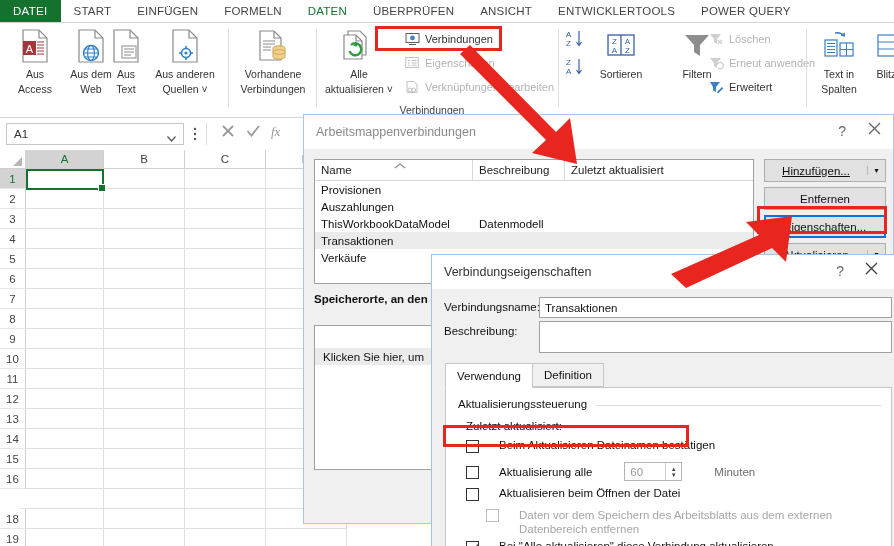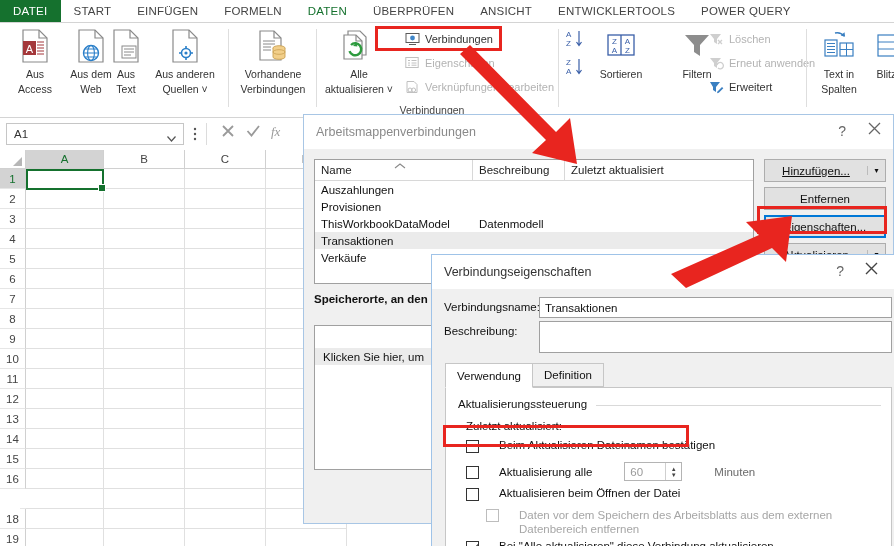--- a/index.html
+++ b/index.html
@@ -619,26 +619,26 @@
           <div class="lb-col" style="width:92px;">Beschreibung</div>
           <div class="lb-col" style="width:188px; border-right:0;">Zuletzt aktualisiert</div>
           <span class="sortmark">
             <svg width="14" height="8" viewBox="0 0 14 8" style="position:absolute;top:6px;left:0">
                 <path d="M2 6 L7 2 L12 6" fill="none" stroke="#8a8a8a" stroke-width="1.1"></path>
               </svg>
           </span>
         </div>
         <div id="conn-rows">
             <div class="lb-row">
-              <div class="lb-cell" style="width: 158px;">Auszahlungen</div>
+              <div class="lb-cell" style="width: 158px;">Provisionen</div>
               <div class="lb-cell" style="width: 92px;"></div>
               <div class="lb-cell" style="width: 188px;"></div>
             </div>
             <div class="lb-row">
-              <div class="lb-cell" style="width: 158px;">Provisionen</div>
+              <div class="lb-cell" style="width: 158px;">Auszahlungen</div>
               <div class="lb-cell" style="width: 92px;"></div>
               <div class="lb-cell" style="width: 188px;"></div>
             </div>
             <div class="lb-row">
               <div class="lb-cell" style="width: 158px;">ThisWorkbookDataModel</div>
               <div class="lb-cell" style="width: 92px;">Datenmodell</div>
               <div class="lb-cell" style="width: 188px;"></div>
             </div>
             <div class="lb-row sel">
               <div class="lb-cell" style="width: 158px;">Transaktionen</div>

